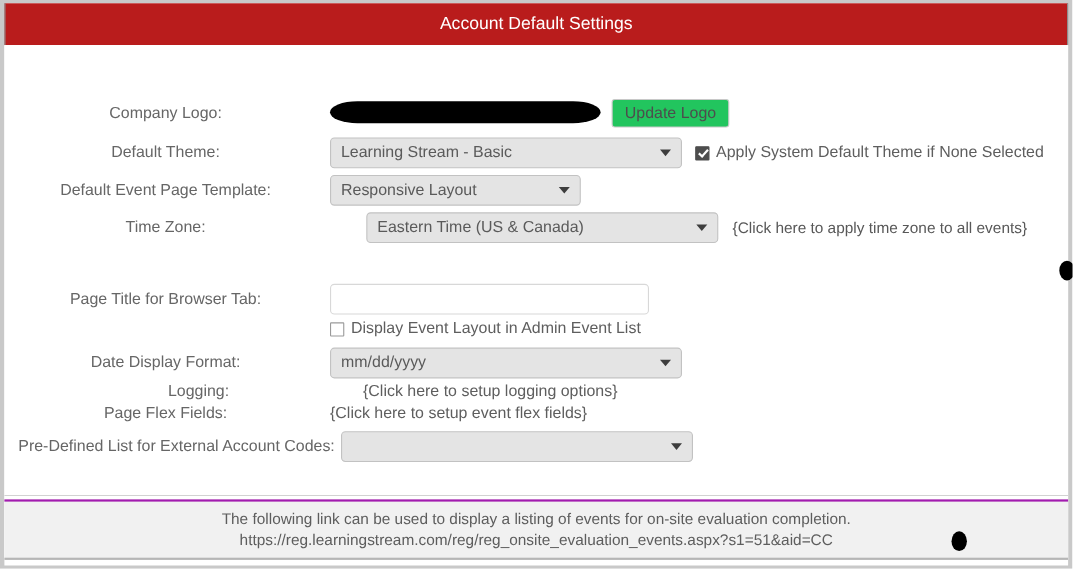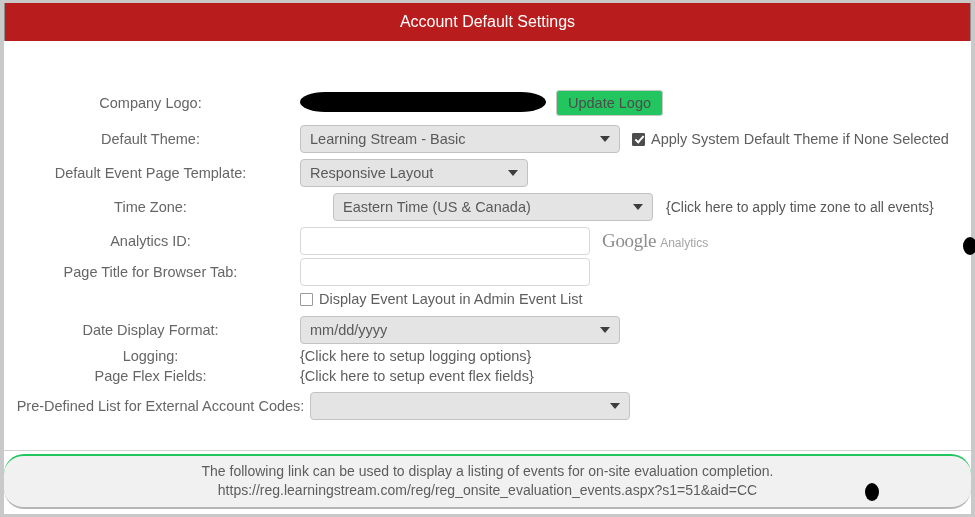--- a/index.html
+++ b/index.html
@@ -209,25 +209,24 @@
   }
 
   
   .footer-wrap {
     position: relative;
     background: #ffffff;
     padding-top: 3px;
   }
   .footer-band {
     background: #f1f1f1;
-    border-top: 2px solid #22c55e;
+    border-top: 2px solid #a21caf;
     border-bottom: 2px solid #b6b6b6;
     text-align: center;
     padding: 6px 0 7px 0;
-    border-radius: 20px;
   }
   .footer-line {
     font-size: 14px;
     color: #5d5d5d;
     line-height: 19px;
     white-space: nowrap;
   }
 </style>
 </head>
 <body>
@@ -276,30 +275,20 @@
       <div class="field-label">Time Zone:</div>
       <div class="field-area">
         <div class="select-box sel-tz">
           <span>Eastern Time (US &amp; Canada)</span>
           <span class="select-arrow"></span>
         </div>
         <span class="side-note" style="margin-left:13px;">{Click here to apply time zone to all events}</span>
       </div>
     </div>
 
-    <div class="form-row" style="top: 186px;">
-      <div class="field-label">Analytics ID:</div>
-      <div class="field-area">
-        <input class="text-input" type="text" placeholder="" style="">
-        <span class="ga-mark" style="margin-left:12px;">
-          <span class="ga-google">Google</span>
-          <span class="ga-analytics">Analytics</span>
-        </span>
-      </div>
-    </div>
 
     <div class="form-row" style="top: 217px;">
       <div class="field-label">Page Title for Browser Tab:</div>
       <div class="field-area">
         <input class="text-input" type="text" placeholder="" style="">
       </div>
     </div>
 
     <div class="form-row" style="top: 250px;">
       <div class="field-label"></div>
@@ -312,21 +301,21 @@
     <div class="form-row" style="top: 275px;">
       <div class="field-label">Date Display Format:</div>
       <div class="field-area">
         <div class="select-box sel-date">
           <span>mm/dd/yyyy</span>
           <span class="select-arrow"></span>
         </div>
       </div>
     </div>
 
-    <div class="form-row" style="top: 307px;">
+    <div class="form-row" style="top: 307px; padding-left: 30px;">
       <div class="field-label">Logging:</div>
       <div class="field-area">
         <span class="inline-link-text">{Click here to setup logging options}</span>
       </div>
     </div>
 
     <div class="form-row" style="top: 327px;">
       <div class="field-label">Page Flex Fields:</div>
       <div class="field-area">
         <span class="inline-link-text">{Click here to setup event flex fields}</span>

